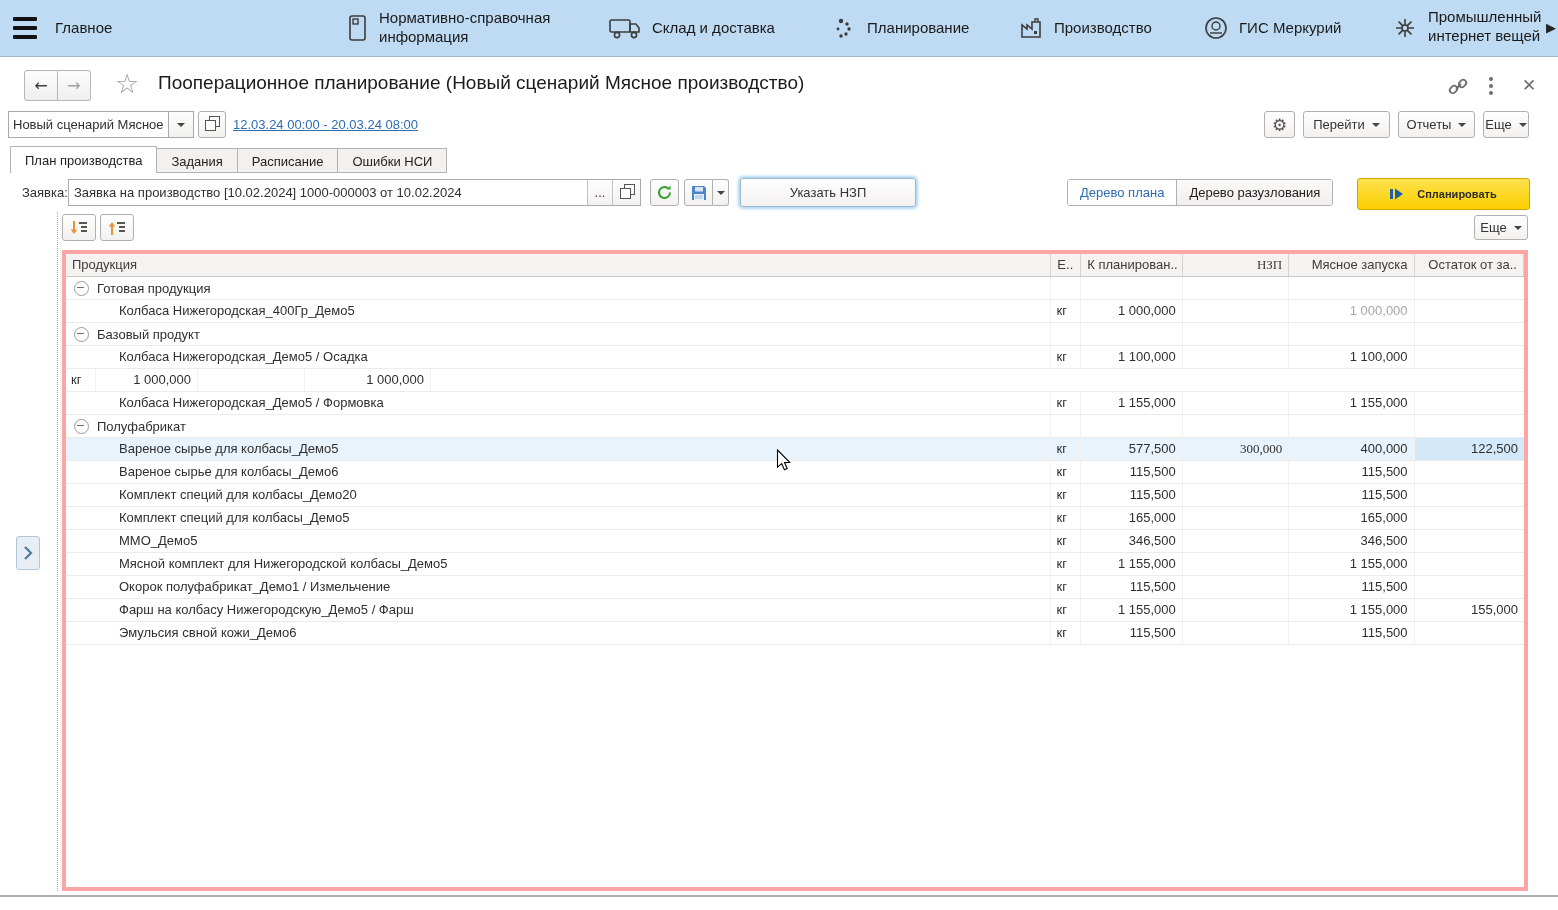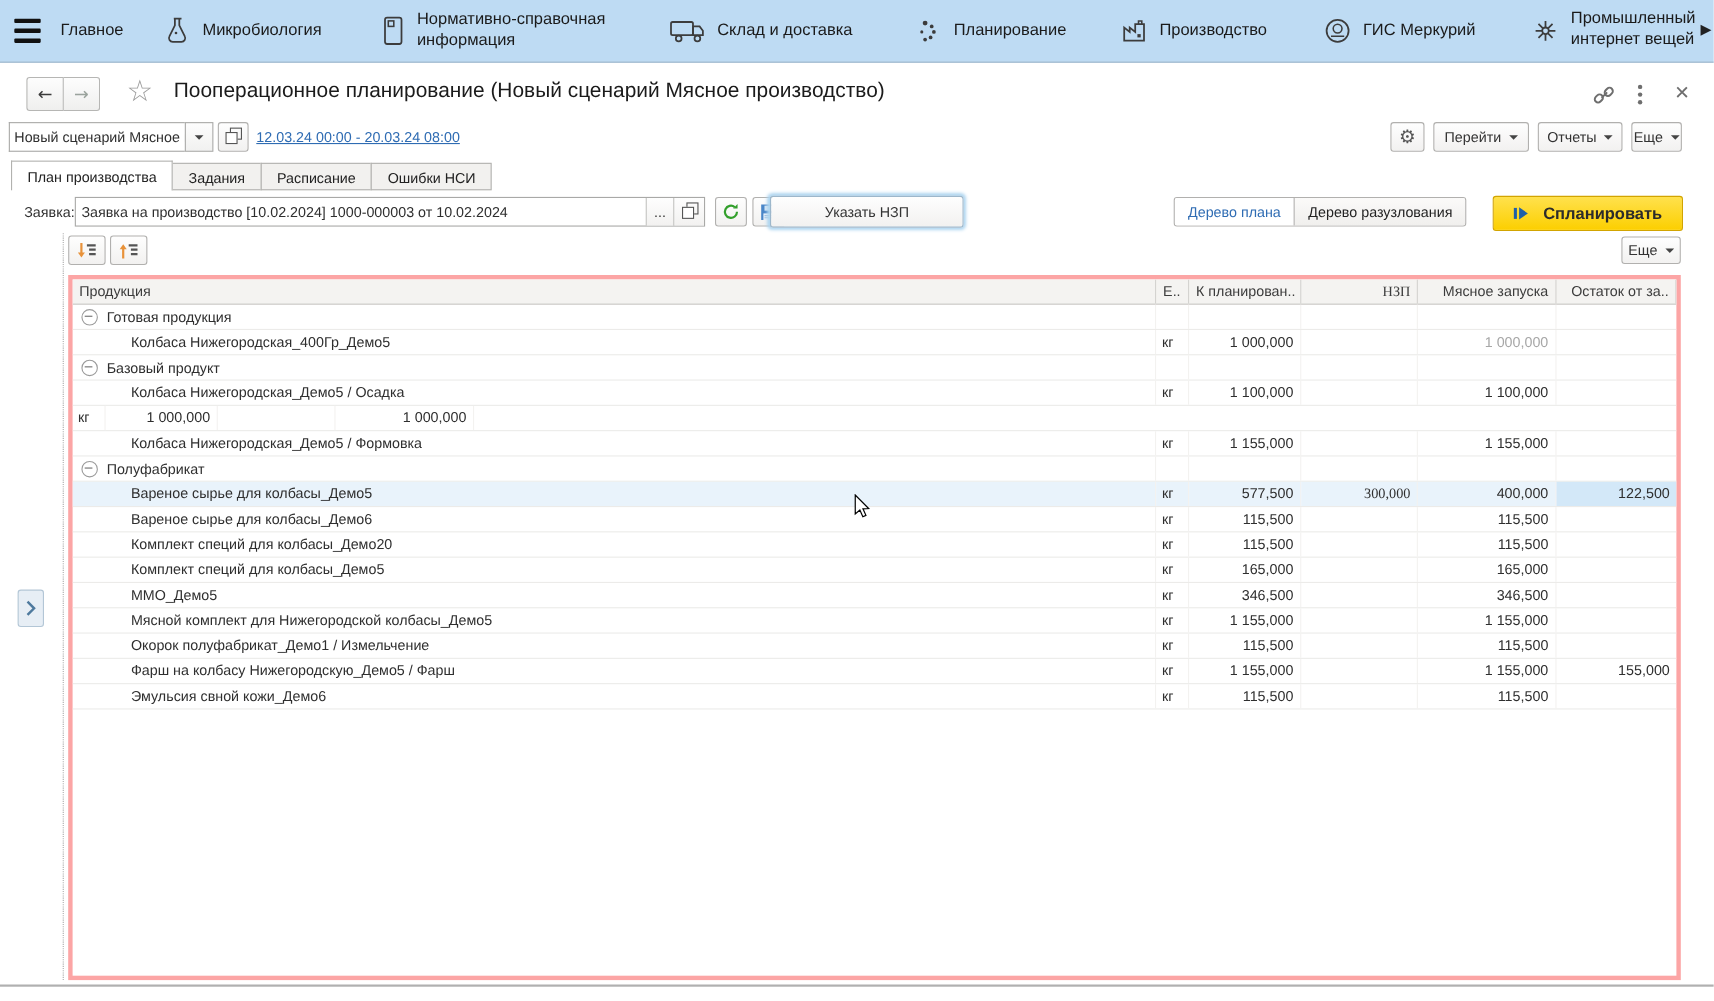--- a/index.html
+++ b/index.html
@@ -69,31 +69,31 @@
   .req-value{width:518px;font-size:13px;line-height:25px;padding:0 5px;overflow:hidden;
              white-space:nowrap;box-sizing:border-box;}
   .req-dots{width:24px;border-left:1px solid #c2c2c0;display:flex;align-items:center;
             justify-content:center;font-size:13px;color:#333;background:linear-gradient(#fefefe,#f2f1f0);}
   .req-copy{width:27px;border-left:1px solid #c2c2c0;display:flex;align-items:center;
             justify-content:center;background:linear-gradient(#fefefe,#f2f1f0);}
   .refresh-btn{position:absolute;left:650px;top:179px;width:29px;height:27px;}
   .save-group{position:absolute;left:684px;top:179px;height:27px;display:flex;}
   .save-main{width:29px;height:27px;border-radius:3px 0 0 3px;}
   .save-arrow{width:16px;height:27px;border-radius:0 3px 3px 0;border-left:none;}
-  .wip-btn{position:absolute;left:700px;top:178px;width:176px;height:29px;font-size:13px;
+  .wip-btn{position:absolute;left:740px;top:178px;width:176px;height:29px;font-size:13px;
            box-shadow:0 0 3px 2px #aed5f0;border-color:#9db7cb;}
   .seg{position:absolute;left:1067px;top:179px;height:27px;display:flex;
        border:1px solid #b1b0ae;border-radius:3px;overflow:hidden;box-sizing:border-box;}
   .seg-cell{padding:0 12px;display:flex;align-items:center;font-size:13px;box-sizing:border-box;}
   .seg-cell.on{background:#fff;color:#2f6cb3;}
   .seg-cell.off{background:linear-gradient(#fbfaf9,#f0efed);color:#222;border-left:1px solid #b1b0ae;}
   .plan-btn{position:absolute;left:1357px;top:178px;width:171px;height:30px;
             background:linear-gradient(#ffe14d,#fccf00);border:1px solid #d2a400;border-radius:3px;
             display:flex;align-items:center;justify-content:center;gap:10px;
-            font-size:15px;font-weight:bold;color:#2b2b2b;}
+            font-size:11px;font-weight:bold;color:#2b2b2b;}
   
   .tree-btn1{position:absolute;left:62px;top:214px;width:34px;height:27px;}
   .tree-btn2{position:absolute;left:100px;top:214px;width:34px;height:27px;}
   .tree-more{position:absolute;left:1474px;top:215px;width:54px;height:25px;}
   
   .grid{position:absolute;left:62px;top:250px;width:1466px;height:641px;
         border:4px solid #fca5a5;background:#fff;box-sizing:border-box;overflow:hidden;}
   .g-head{display:flex;height:22px;background:#f4f3f1;border-bottom:1px solid #c9c8c5;}
   .g-head .hc{box-sizing:border-box;border-right:1px solid #d4d3d0;font-size:13px;color:#3c3c3c;
               line-height:21px;padding:0 6px;overflow:hidden;white-space:nowrap;}
@@ -127,29 +127,20 @@
   <div class="hamb">
       <span></span>
       <span></span>
       <span></span>
     </div>
 
   <div class="tb-item" style="left:55px">
     <span class="tb-label">Главное</span>
   </div>
 
-  <div class="tb-item" style="left:148px">
-    <span>
-      <svg width="26" height="28" viewBox="0 0 26 28">
-          <path d="M10 3h7 M11 3v6l-5 10a3.4 3.4 0 0 0 3 5h8a3.4 3.4 0 0 0 3-5L15 9V3" fill="none" stroke="#3c3c3c" stroke-width="1.6"></path>
-          <circle cx="12" cy="16" r="1.2" fill="#3c3c3c"></circle>
-        </svg>
-    </span>
-    <span class="tb-label">Микробиология</span>
-  </div>
 
   <div class="tb-item" style="left:345px">
     <span>
       <svg width="24" height="30" viewBox="0 0 24 30">
           <rect x="5" y="3" width="15" height="24" rx="2" fill="none" stroke="#3c3c3c" stroke-width="1.6"></rect>
           <rect x="8" y="6" width="5" height="5" fill="none" stroke="#3c3c3c" stroke-width="1.4"></rect>
         </svg>
     </span>
     <span class="tb-label tb-wrap">Нормативно-справочная информация</span>
   </div>

